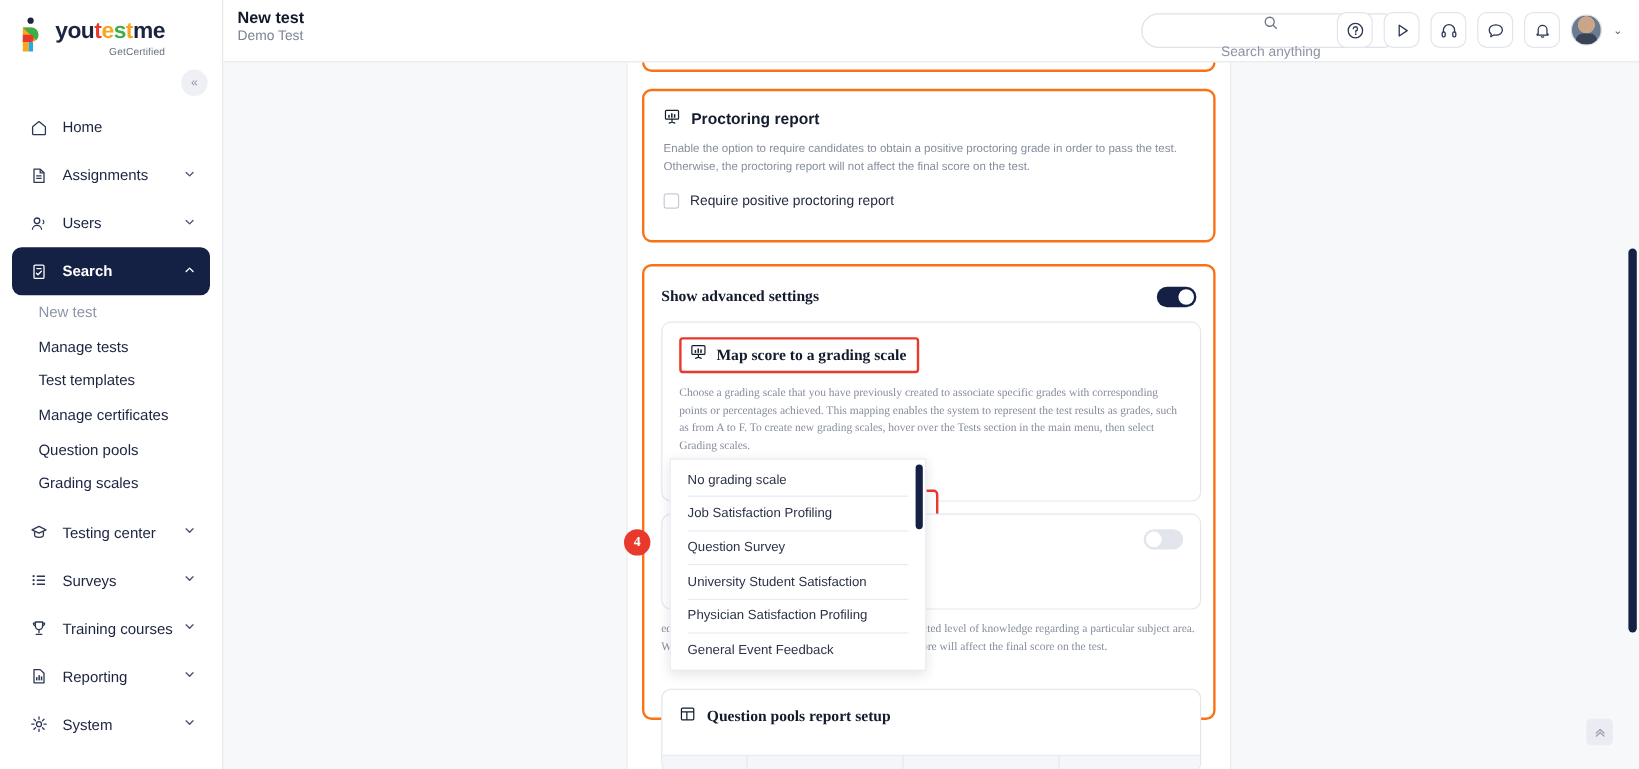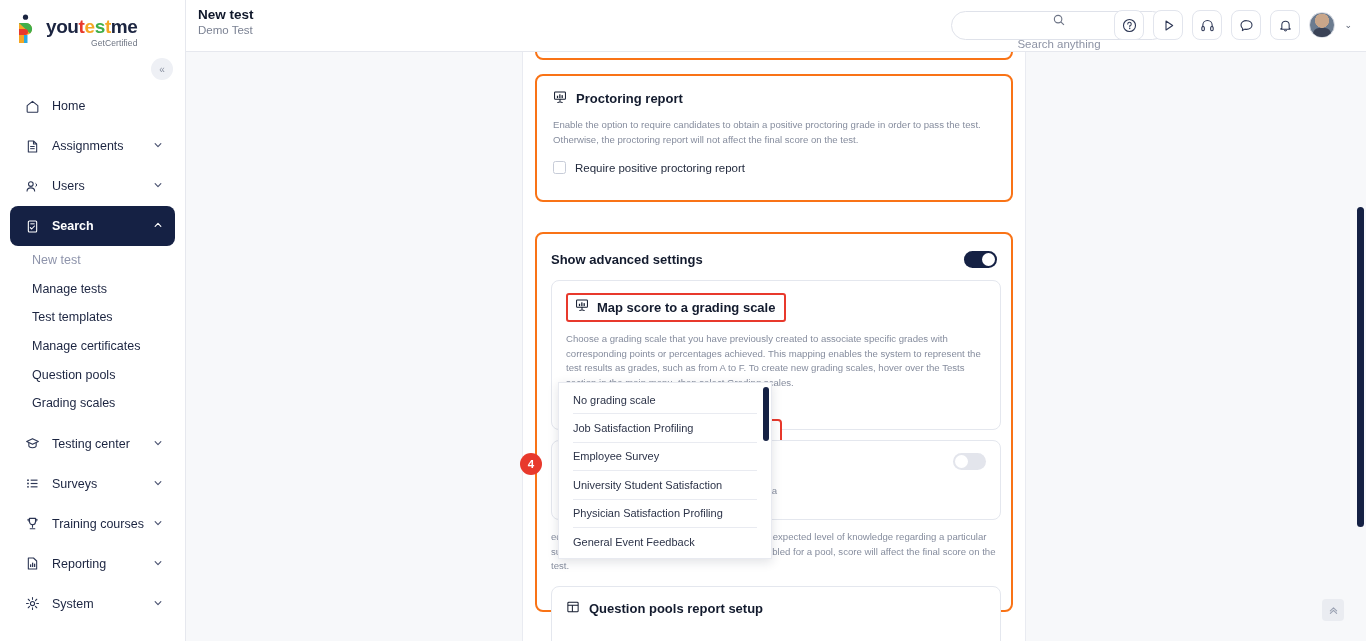--- a/index.html
+++ b/index.html
@@ -130,21 +130,21 @@
   #proctor-check-row {
     display: flex; align-items: center; gap: 9px; margin-top: 14px;
   }
   .cbox {
     width: 13px; height: 13px; border: 1.4px solid #c7ccd8;
     border-radius: 2.5px; background: #fff; cursor: pointer;
   }
   #proctor-check-label { font-size: 11.5px; color: #232b3e; }
 
   
-  #card-advanced { top: 180px; height: 380px; padding: 13px 14px 0 14px; }
+  #card-advanced { top: 168px; height: 380px; padding: 13px 14px 0 14px; font-family: Liberation Serif, serif; }
   #adv-head {
     display: flex; align-items: center; justify-content: space-between;
     height: 24px;
   }
   #adv-title { font-size: 13px; font-weight: bold; color: #131b2e; }
   .toggle {
     width: 33px; height: 17px; border-radius: 10px;
     position: relative; cursor: pointer;
   }
   .toggle.on { background: #152144; }
@@ -542,21 +542,21 @@
       </div>
     </div>
   </div>
 
   <div id="dropdown">
     <div id="dd-items">
         <div class="dd-item">No grading scale</div>
         <div class="dd-sep"></div>
         <div class="dd-item">Job Satisfaction Profiling</div>
         <div class="dd-sep"></div>
-        <div class="dd-item">Employee Survey</div>
+        <div class="dd-item">Question Survey</div>
         <div class="dd-sep"></div>
         <div class="dd-item">University Student Satisfaction</div>
         <div class="dd-sep"></div>
         <div class="dd-item">Physician Satisfaction Profiling</div>
         <div class="dd-sep"></div>
         <div class="dd-item">General Event Feedback</div>
       </div>
     <div id="dd-scroll"></div>
   </div>
 

